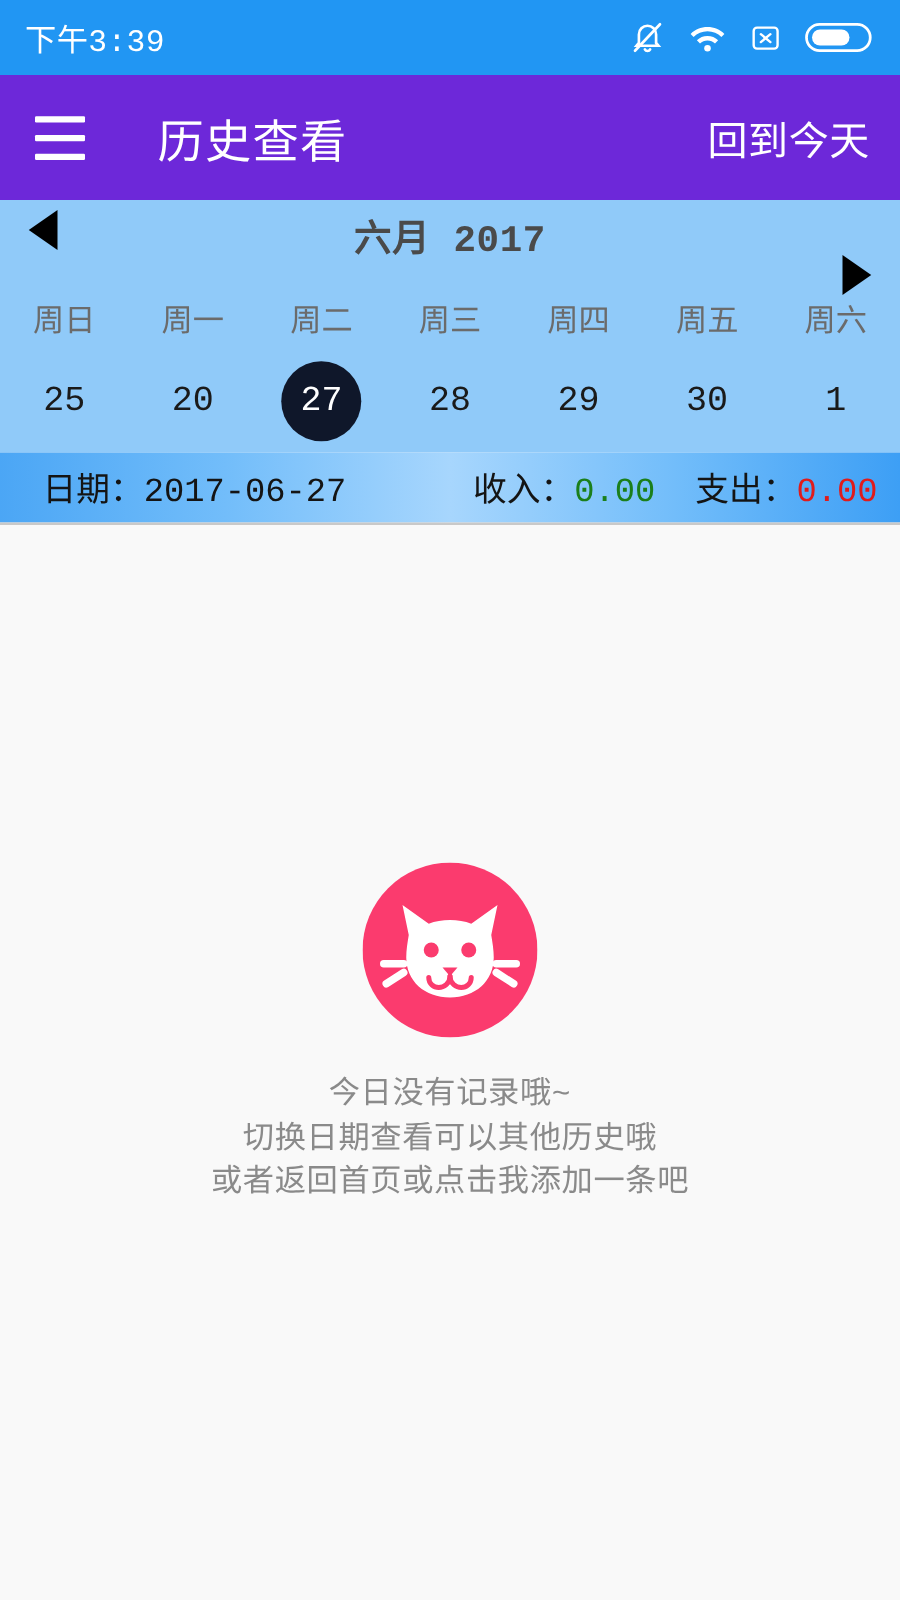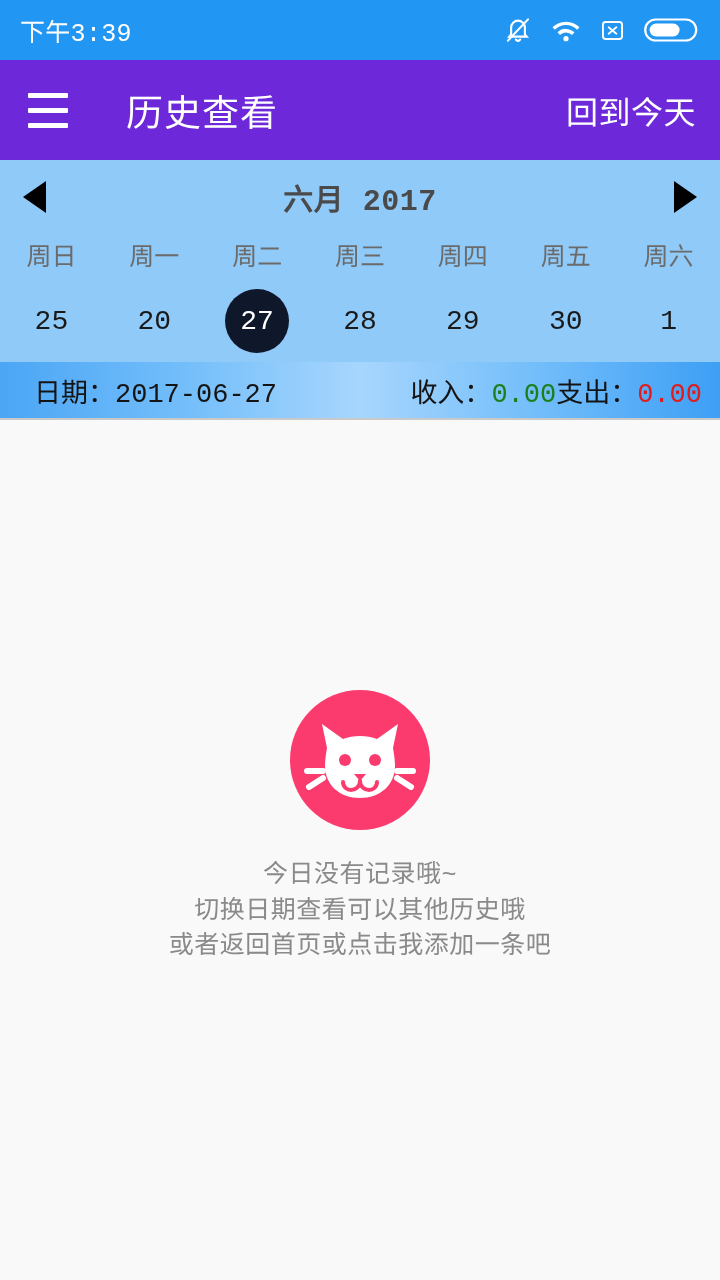--- a/index.html
+++ b/index.html
@@ -35,21 +35,21 @@
   .app-title {
     color:#FFFFFF; font-size:37px; margin-left:46px; letter-spacing:1px; font-weight:400;
   }
   .app-action {
     margin-left:auto; color:#FFFFFF; font-size:32px; cursor:pointer; letter-spacing:.5px;
   }
 
   
   .calendar { background:#90CAF9; flex:0 0 202px; padding-top:6px; }
   .cal-month-row {
-    height:62px; display:flex; align-items:center; padding:0 20px; position:relative;
+    height:62px; display:flex; padding:0 20px; position:relative;flex-direction:column;
   }
   .cal-arrow { width:30px; height:36px; cursor:pointer; }
   .cal-arrow svg { display:block; }
   .cal-month-label {
     position:absolute; left:0; right:0; text-align:center;
     font-size:30px; color:#4A4A4A; font-weight:bold; letter-spacing:.5px;
     pointer-events:none;
   }
   .cal-grid { display:grid; grid-template-columns:repeat(7,1fr); }
   .cal-weekday {
@@ -65,21 +65,21 @@
   }
   .cal-day.selected span { background:#0f172a; color:#FFFFFF; }
 
   
   .summary-bar {
     flex:0 0 58px; display:flex; align-items:center;
     background:linear-gradient(to right,#4BA6F5 0%,#72BDFA 25%,#A7D6FD 50%,#72BDFA 75%,#3D9FF5 100%);
     padding:0 18px 0 34px; border-bottom:2px solid #C9C9C9;
   }
   .summary-date { font-size:27px; color:#141414; }
-  .summary-right { margin-left:auto; display:flex; align-items:center; }
+  .summary-right { margin-left:auto; display:flex; align-items:center; gap:32px; }
   .summary-item { font-size:27px; color:#141414; white-space:nowrap; }
   .summary-item .val-income { color:#1B7F1B; }
   .summary-item .val-expense { color:#E01B1B; }
 
   
   .content {
     flex:1 1 auto; background:#F9F9F9;
     display:flex; flex-direction:column; align-items:center;
     padding-top:270px;
   }

